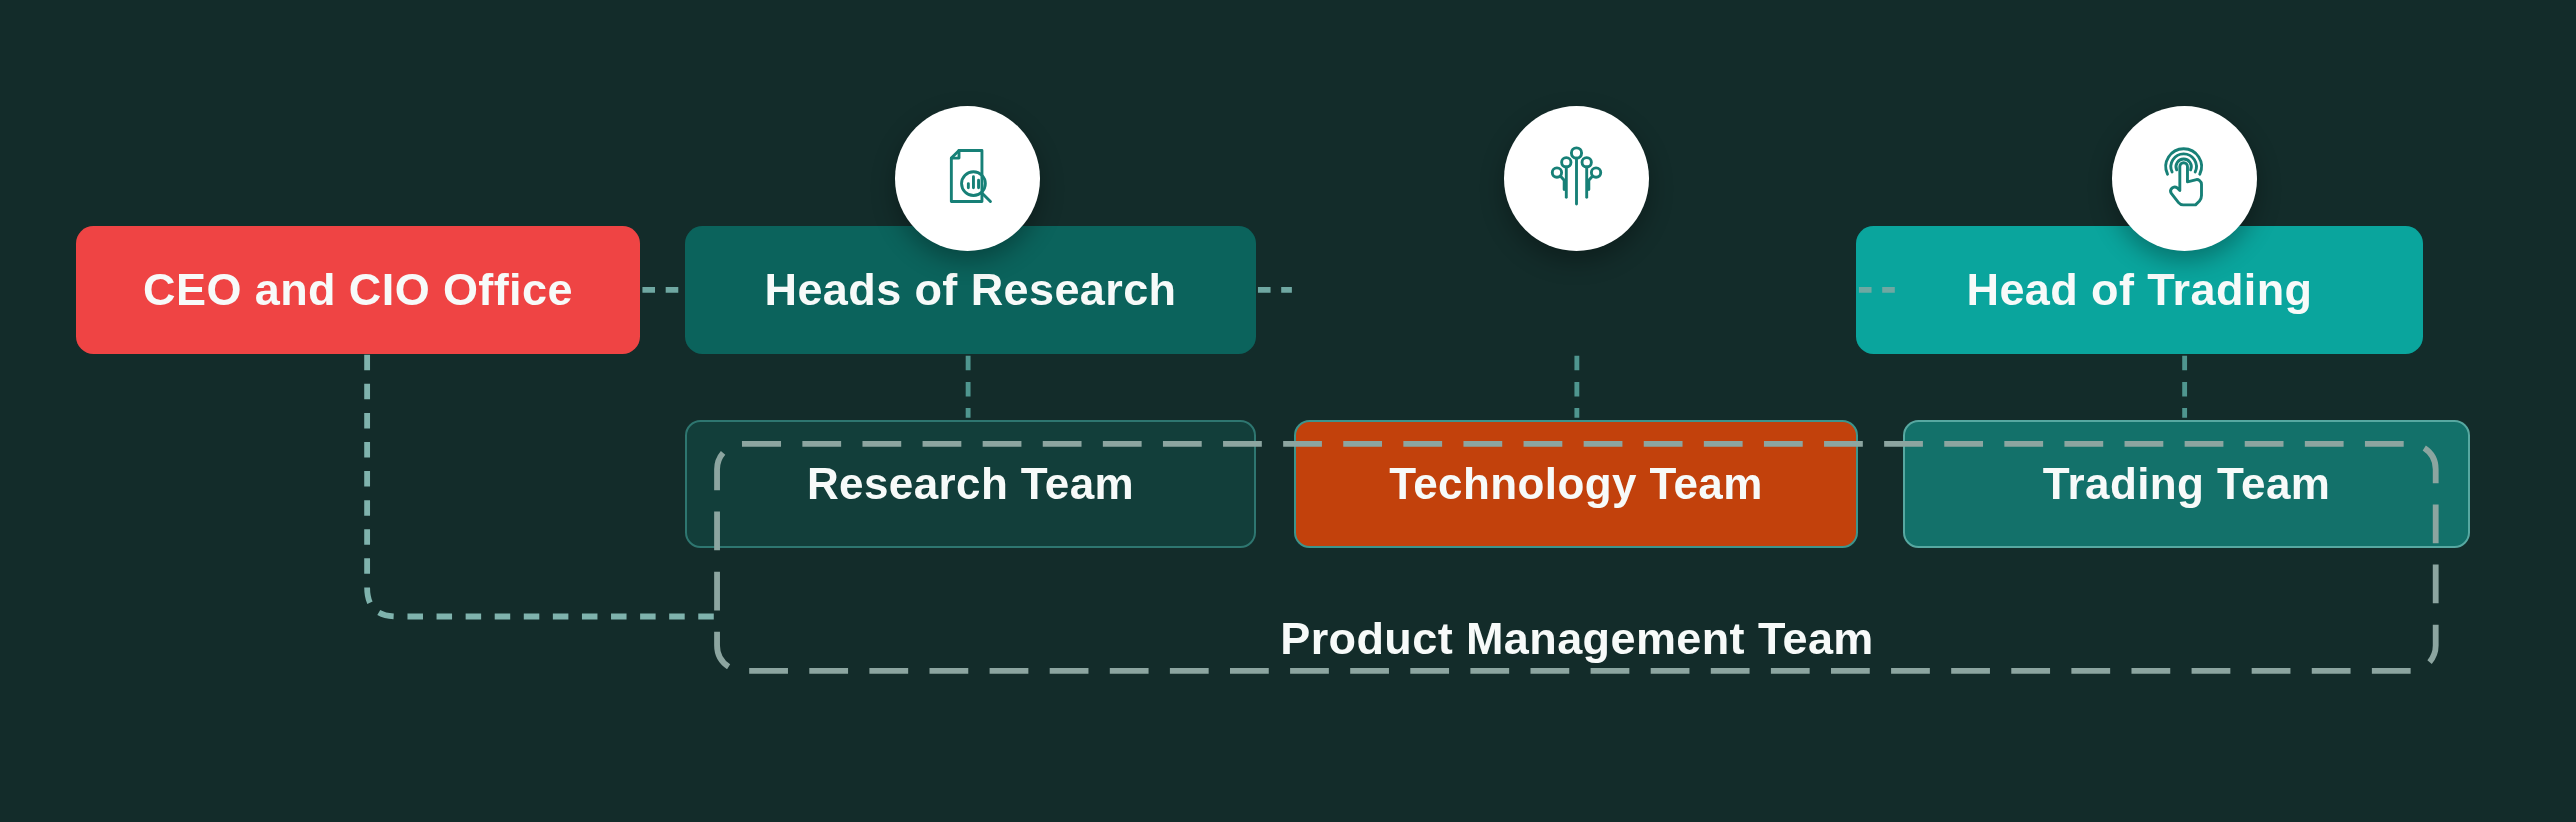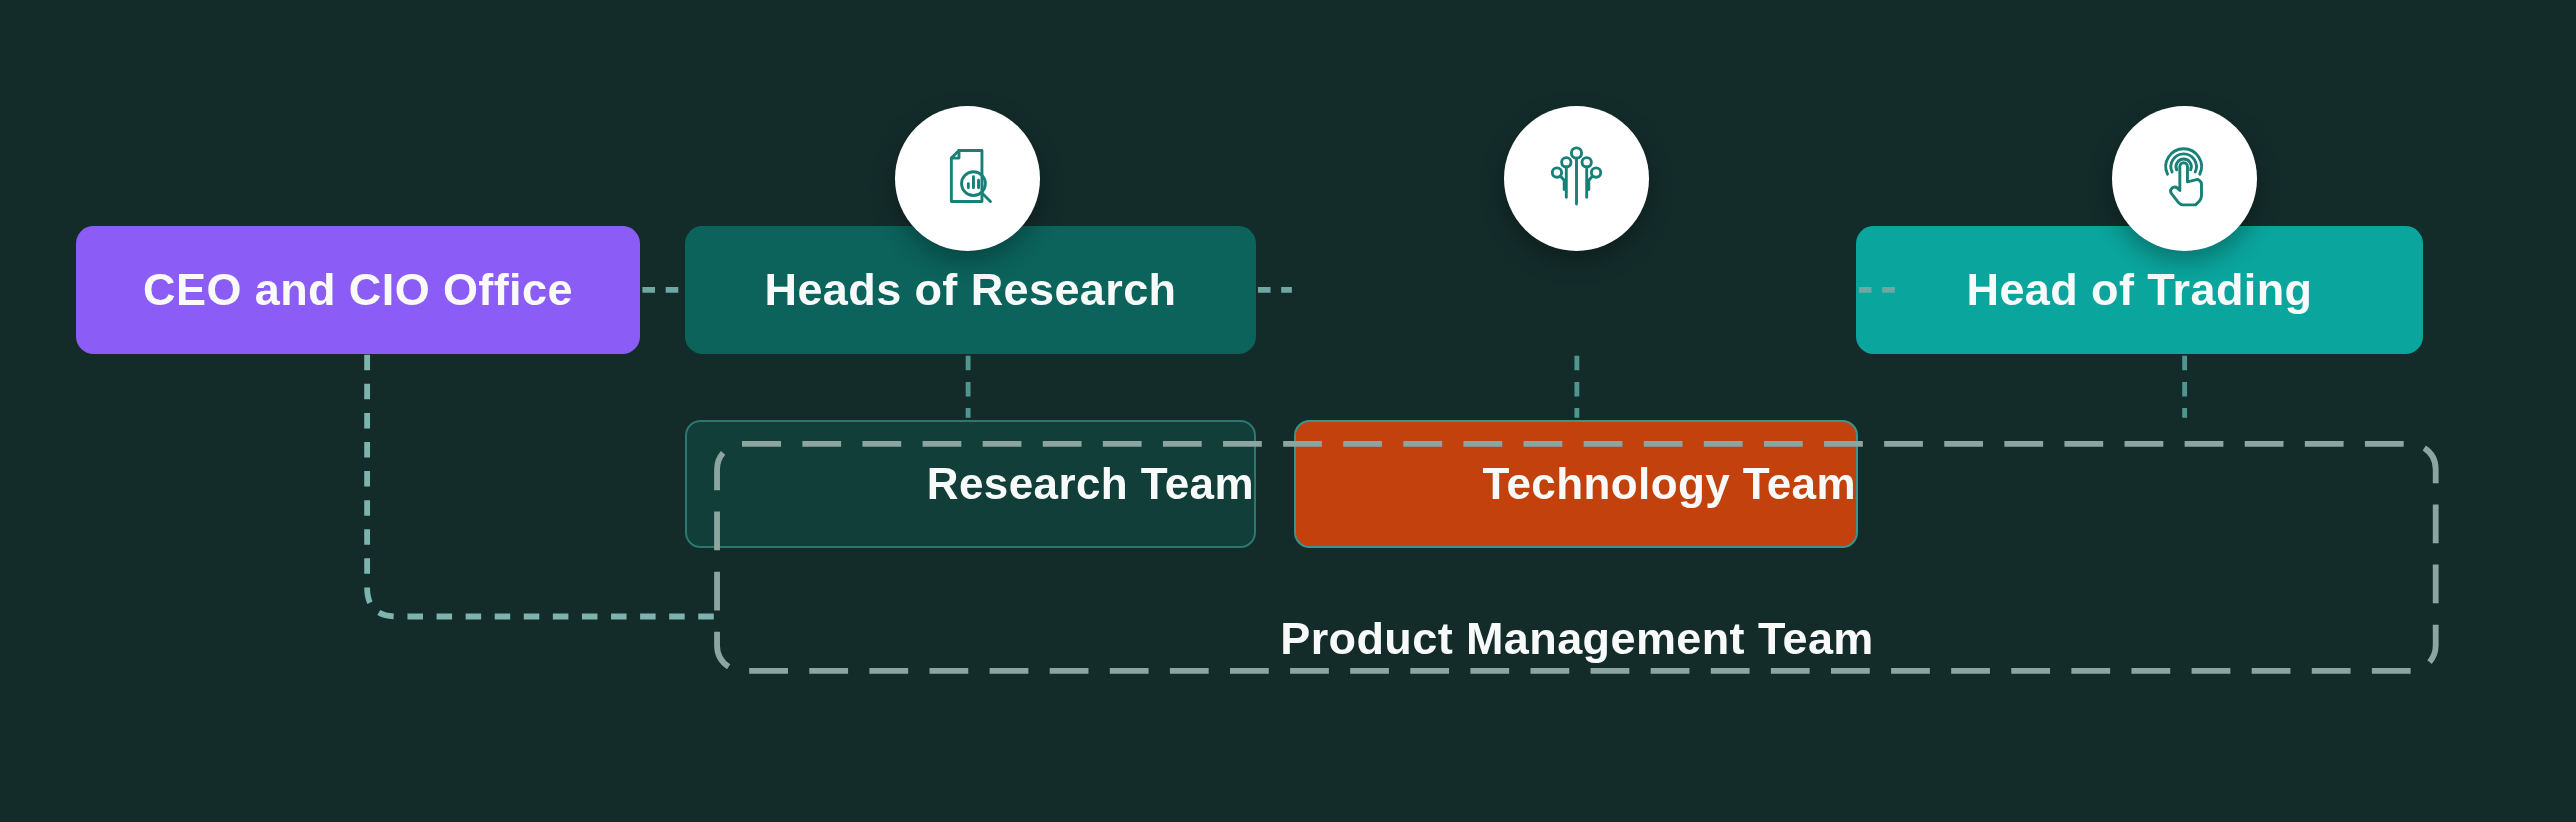--- a/index.html
+++ b/index.html
@@ -9,21 +9,21 @@
     font-family:"Liberation Sans", sans-serif;
   }
   .node{
     position:absolute;top:226px;height:128px;border-radius:17.5px;
     display:flex;align-items:center;justify-content:center;
     color:#F7FAF9;font-size:45px;font-weight:600;letter-spacing:0.4px;
     z-index:2;box-sizing:border-box;
   }
   .team{
     position:absolute;top:420px;height:128px;border-radius:15.5px;
-    display:flex;align-items:center;justify-content:flex-end;
+    display:flex;align-items:center;justify-content:center;
     color:#F7FAF9;font-size:44px;font-weight:600;letter-spacing:0.4px;
     z-index:2;box-sizing:border-box;border:2.9px solid transparent;
   }
   #node-ceo{left:76px;width:564px;}
   #node-research{left:685px;width:571px;}
   #node-technology{left:1294px;width:564px;}
   #node-trading{left:1856px;width:567px;}
   #team-research{left:685px;width:571px;}
   #team-technology{left:1294px;width:564px;}
   #team-trading{left:1903px;width:567px;}
@@ -42,35 +42,38 @@
     position:absolute;left:717px;width:1720px;top:613px;
     text-align:center;font-size:45px;font-weight:600;letter-spacing:0.4px;
     color:#F7FAF9;z-index:6;
   }
 </style>
 </head>
 <body>
 
 <div class="stage" style="background: rgb(19, 44, 42);">
 
-  <div class="node" id="node-ceo" style="background-color: #8b5cf6;">
+  <div class="node" id="node-ceo" style="background-color: #ef4444;">
     <span>CEO and CIO Office</span>
   </div>
   <div class="node" id="node-research" style="background-color: rgb(11, 99, 92);">
     <span>Heads of Research</span>
   </div>
   <div class="node" id="node-trading" style="background-color: rgb(10, 165, 157);">
     <span>Head of Trading</span>
   </div>
 
   <div class="team" id="team-research" style="background-color: rgb(18, 62, 58); border-color: rgb(46, 118, 112);">
     <span>Research Team</span>
   </div>
   <div class="team" id="team-technology" style="background-color: #c2410c; border-color: rgb(61, 148, 140);">
     <span>Technology Team</span>
+  </div>
+  <div class="team" id="team-trading" style="background-color: rgb(19, 113, 106); border-color: rgb(87, 168, 161);">
+    <span>Trading Team</span>
   </div>
 
   <svg class="overlay" width="2576" height="822" viewBox="0 0 2656 848">
     <rect x="739" y="458" width="1773" height="234" rx="26" fill="none" stroke-width="6" stroke-dasharray="40 22" style="stroke: rgb(140, 165, 160);"></rect>
     <path d="M378 366 V606 Q378 636 408 636 H736" fill="none" stroke-width="6" stroke-dasharray="16 14" style="stroke: rgb(127, 179, 173);"></path>
     <path d="M662 299 H704 M1297 299 H1332 M1917 299 H1960" fill="none" stroke-width="6" stroke-dasharray="13 11" style="stroke: rgb(111, 168, 162);"></path>
     <path d="M998 367 V431 M1626 367 V431 M2253 367 V431" fill="none" stroke-width="5" stroke-dasharray="15 12" style="stroke: rgb(79, 150, 143);"></path>
   </svg>
 
   <div class="pm-label">Product Management Team</div>

